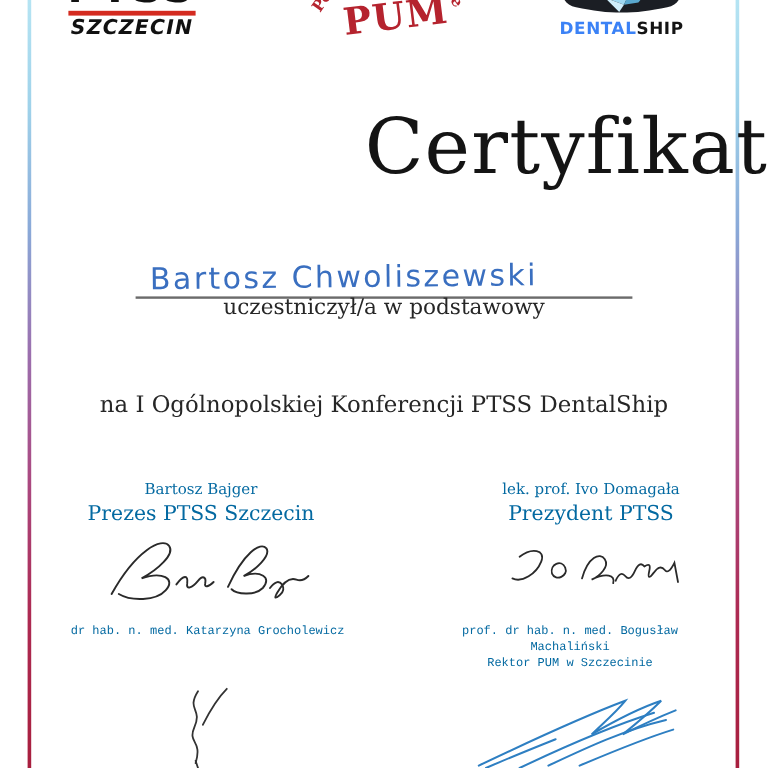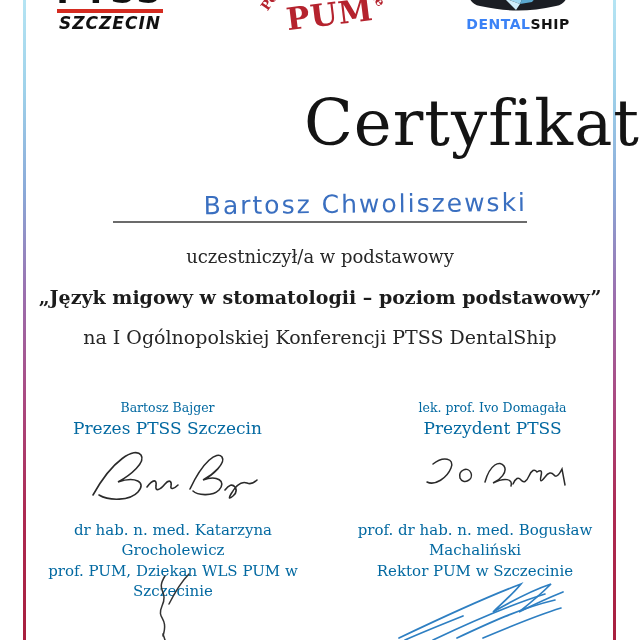--- a/index.html
+++ b/index.html
@@ -28,35 +28,35 @@
 
   .logo-dentalship{position:absolute;left:458px;top:-16px;width:120px;text-align:center;}
   .logo-dentalship .ds-text{font-family:"DejaVu Sans","Liberation Sans",sans-serif;font-size:14px;
     font-weight:800;letter-spacing:.5px;line-height:1;margin-top:-3px;}
   .ds-dental{color:#3b82f6;}
   .ds-ship{color:#141414;}
 
   
   .title{position:absolute;left:0;right:0;top:86px;text-align:right;
     font-size:64px;font-weight:500;color:#141414;letter-spacing:1px;}
-  .name-wrap{position:absolute;left:113px;top:190px;width:414px;text-align:right;}
+  .name-wrap{position:absolute;left:113px;top:216px;width:414px;}
   .recipient{
     font-family:"DejaVu Sans","Liberation Sans",sans-serif;
     color:#3a6fc0;font-size:25px;letter-spacing:2px;transform:rotate(-.6deg);
     white-space:nowrap;padding-left:12px;}
   .name-line{margin-top:2px;border-bottom:2px solid #6b6b6b;}
   .participation{position:absolute;left:0;right:0;top:246px;text-align:center;font-size:18px;color:#262626;}
   .workshop{position:absolute;left:0;right:0;top:286px;text-align:center;font-size:19px;font-weight:700;color:#1c1c1c;}
   .conference{position:absolute;left:0;right:0;top:326px;text-align:center;font-size:19px;color:#262626;}
 
   
   .signer{position:absolute;text-align:center;color:#0369a1;line-height:1.35;}
   .signer .s-name{font-size:12.5px;}
   .signer .s-role{font-size:17px;}
-  .signer-small .s-name,.signer-small .s-role{font-size:15px;}
+  .signer-small .s-name,.signer-small .s-role{font-size:10px;font-family:Liberation Mono, monospace;}
   .sig{position:absolute;}
   .sig svg{display:block;}
 </style>
 </head>
 <body>
 
 <div class="page">
 
   <div class="border-line border-left"></div>
   <div class="border-line border-right"></div>
@@ -84,21 +84,20 @@
   </div>
 
   <div class="title">Certyfikat</div>
 
   <div class="name-wrap">
     <div class="recipient">Bartosz Chwoliszewski</div>
     <div class="name-line"></div>
   </div>
 
   <div class="participation">uczestniczył/a w podstawowy</div>
-  <div class="workshop">„Język migowy w stomatologii – poziom podstawowy”</div>
   <div class="conference">na I Ogólnopolskiej Konferencji PTSS DentalShip</div>
 
   <div class="signer" style="left:60px;top:400px;width:215px;">
     <div class="s-name">Bartosz Bajger</div>
     <div class="s-role">Prezes PTSS Szczecin</div>
   </div>
   <div class="signer" style="left:385px;top:400px;width:215px;">
     <div class="s-name">lek. prof. Ivo Domagała</div>
     <div class="s-role">Prezydent PTSS</div>
   </div>
@@ -115,21 +114,20 @@
     <svg width="170" height="48" viewBox="0 0 170 48" fill="none" stroke="#2a2a2a" stroke-width="1.5" stroke-linecap="round">
       <path d="M28 12 C38 4 50 6 46 16 C42 26 30 34 22 30"></path>
       <path d="M55 26 c-2 -8 8 -12 11 -5 c3 7 -8 12 -11 5"></path>
       <path d="M80 30 C85 12 95 8 99 14 C103 20 95 28 88 31 C100 25 108 27 106 34"></path>
       <path d="M108 32 q4 -9 8 -4 t8 -4 t8 -4 q6 -4 4 4 q-2 9 4 1 q5 -7 9 -2 q3 4 8 -6 l3 16"></path>
     </svg>
   </div>
 
   <div class="signer signer-small" style="left:48px;top:520px;width:250px;">
     <div class="s-name">dr hab. n. med. Katarzyna Grocholewicz</div>
-    <div class="s-role">prof. PUM, Dziekan WLS PUM w Szczecinie</div>
   </div>
   <div class="signer signer-small" style="left:350px;top:520px;width:250px;">
     <div class="s-name">prof. dr hab. n. med. Bogusław Machaliński</div>
     <div class="s-role">Rektor PUM w Szczecinie</div>
   </div>
 
   <div class="sig" style="left:135px;top:572px;">
     <svg width="65" height="75" viewBox="0 0 65 75" fill="none" stroke="#333333" stroke-width="1.5" stroke-linecap="round">
       <path d="M30 4 C20 20 34 18 27 34 C21 48 34 44 28 64"></path>
       <path d="M34 32 C40 20 46 10 54 2"></path>

